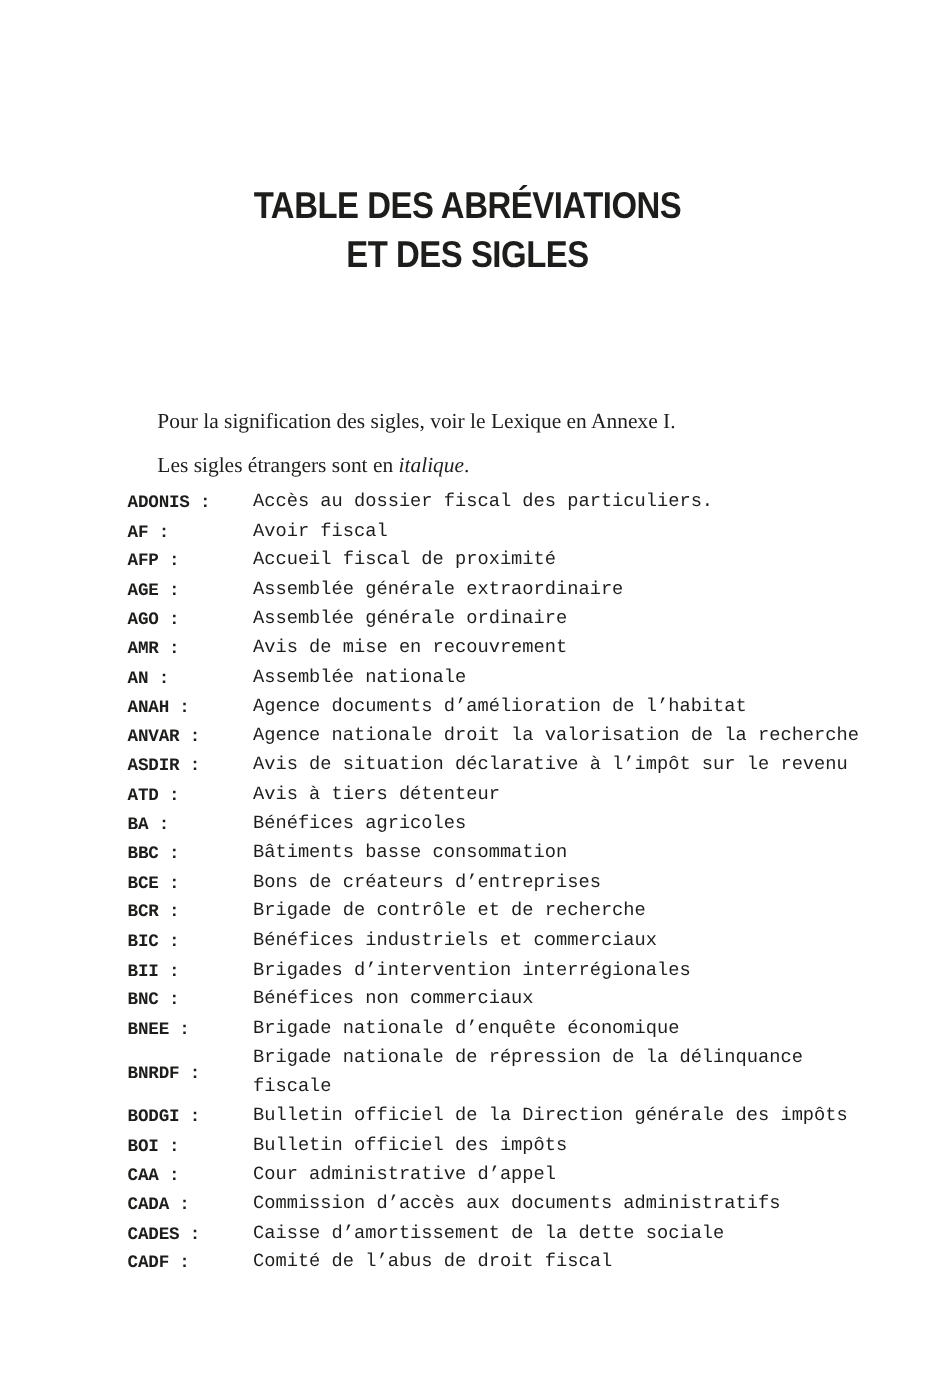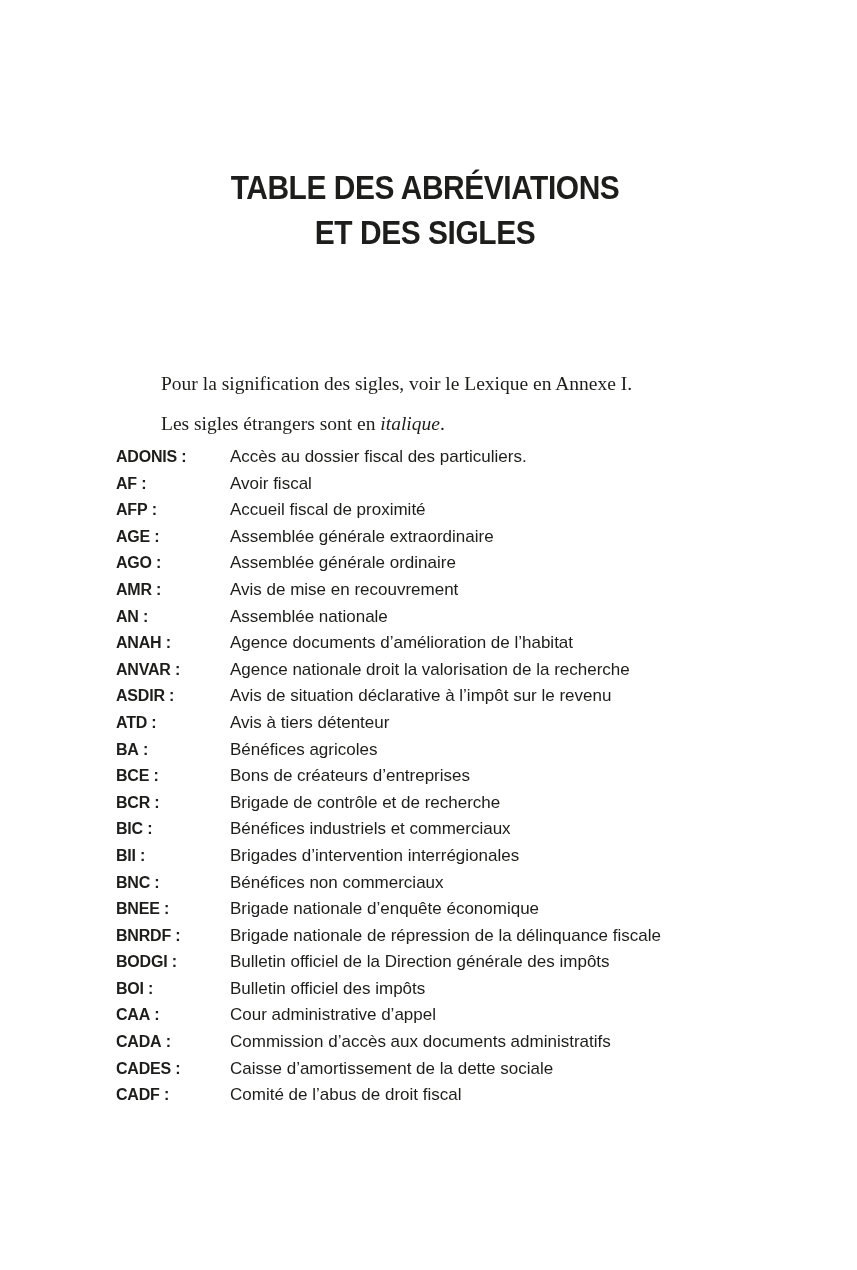--- a/index.html
+++ b/index.html
@@ -30,21 +30,21 @@
     font-weight: bold;
     font-size: 34px;
     line-height: 45px;
     letter-spacing: -0.5px;
     transform: scaleX(0.88);
     transform-origin: 50% 0;
   }
   .intro {
     position: absolute;
     top: 371px;
-    left: 161px;
+    left: 143px;
     right: 80px;
     font-family: "Liberation Serif", "DejaVu Serif", serif;
     font-size: 19.5px;
     line-height: 26px;
   }
   .intro p {
     margin: 0 0 14px 0;
   }
   .intro .it {
     font-style: italic;
@@ -52,21 +52,22 @@
   .abbr-list {
     position: absolute;
     top: 444px;
     left: 116px;
     right: 50px;
     font-size: 17px;
     line-height: 26.6px;
   }
   .row {
     display: flex;
-    align-items: flex-end;
+    align-items: center;
+    font-family: Liberation Mono, monospace;
   }
   .sigle {
     flex: 0 0 114px;
     width: 114px;
     font-weight: bold;
     font-size: 16px;
     letter-spacing: -0.2px;
     white-space: nowrap;
   }
   .def {
@@ -139,20 +140,24 @@
   <div class="row">
     <span class="sigle">ATD&nbsp;:</span>
     <span class="def">Avis à tiers détenteur</span>
   </div>
 
   <div class="row">
     <span class="sigle">BA&nbsp;:</span>
     <span class="def">Bénéfices agricoles</span>
   </div>
 
+  <div class="row">
+    <span class="sigle">BBC&nbsp;:</span>
+    <span class="def">Bâtiments basse consommation</span>
+  </div>
 
   <div class="row">
     <span class="sigle">BCE&nbsp;:</span>
     <span class="def">Bons de créateurs d’entreprises</span>
   </div>
 
   <div class="row">
     <span class="sigle">BCR&nbsp;:</span>
     <span class="def">Brigade de contrôle et de recherche</span>
   </div>

